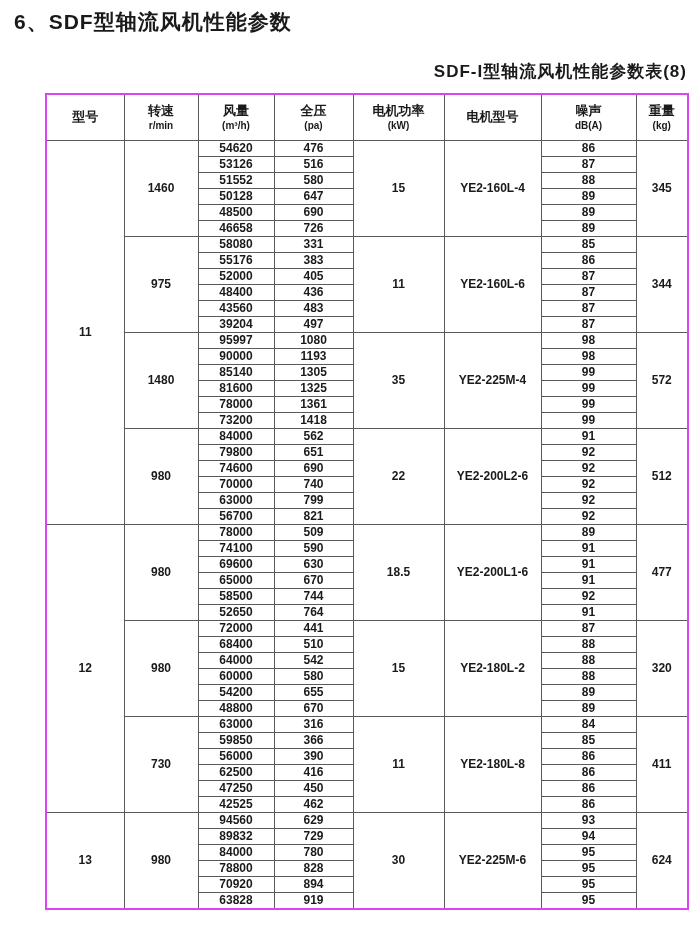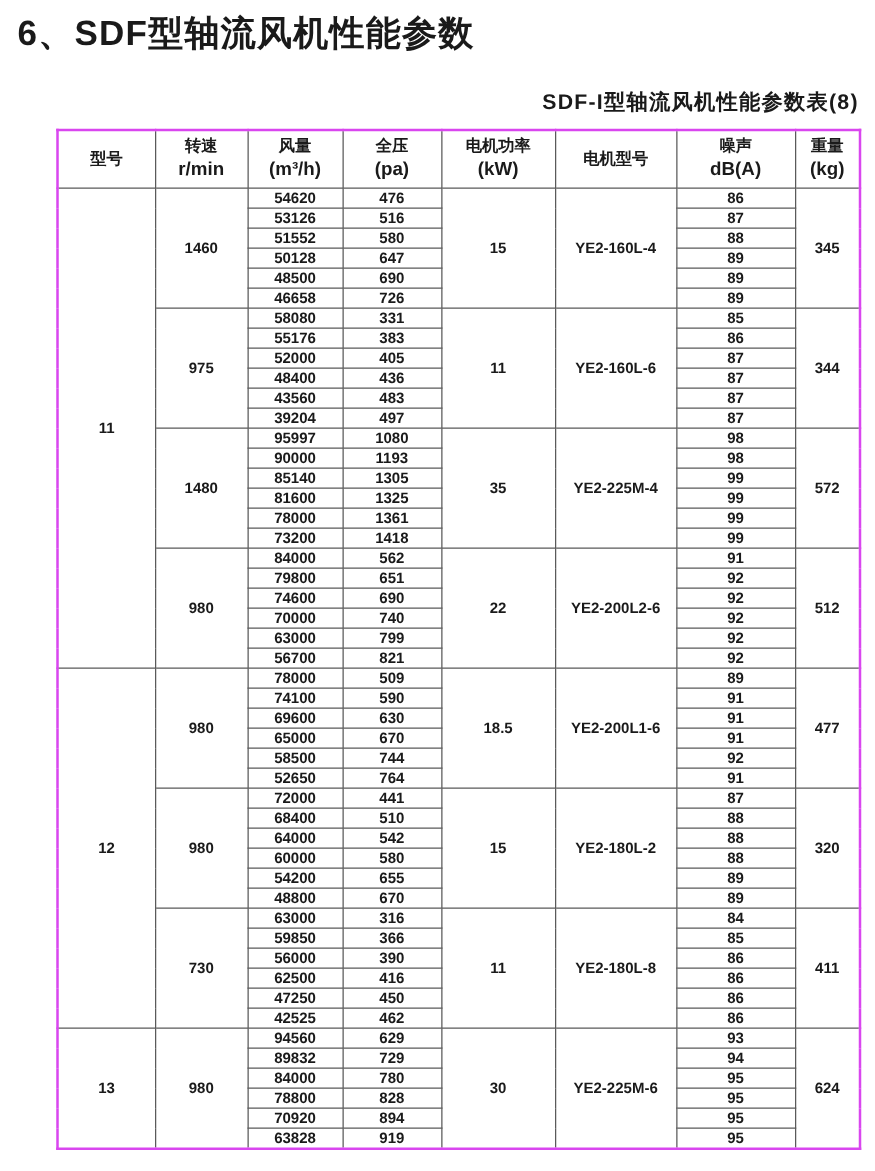--- a/index.html
+++ b/index.html
@@ -6,21 +6,21 @@
     margin: 0;
     padding: 0;
     width: 700px;
     height: 937px;
     background: #ffffff;
     overflow: hidden;
     font-family: "Liberation Sans", "DejaVu Sans", sans-serif;
     color: #1a1a1a;
   }
   .page-title {
-    font-size: 28px;
+    font-size: 21px;
     font-weight: bold;
     margin: 8px 0 0 14px;
     letter-spacing: 1px;
   }
   .table-title {
     width: 642px;
     margin: 24px 0 10px 45px;
     text-align: right;
     font-size: 17px;
     font-weight: bold;
@@ -41,21 +41,21 @@
     overflow: hidden;
     white-space: nowrap;
   }
   .spec-table thead th {
     height: 45px;
     font-size: 13px;
     font-weight: bold;
     line-height: 1.3;
   }
   .spec-table thead th .sub {
-    font-size: 15px;
+    font-size: 10px;
     font-weight: bold;
   }
   .spec-table td {
     height: 15px;
     font-size: 12px;
     font-weight: bold;
     line-height: 15px;
   }
 </style>
 </head>

